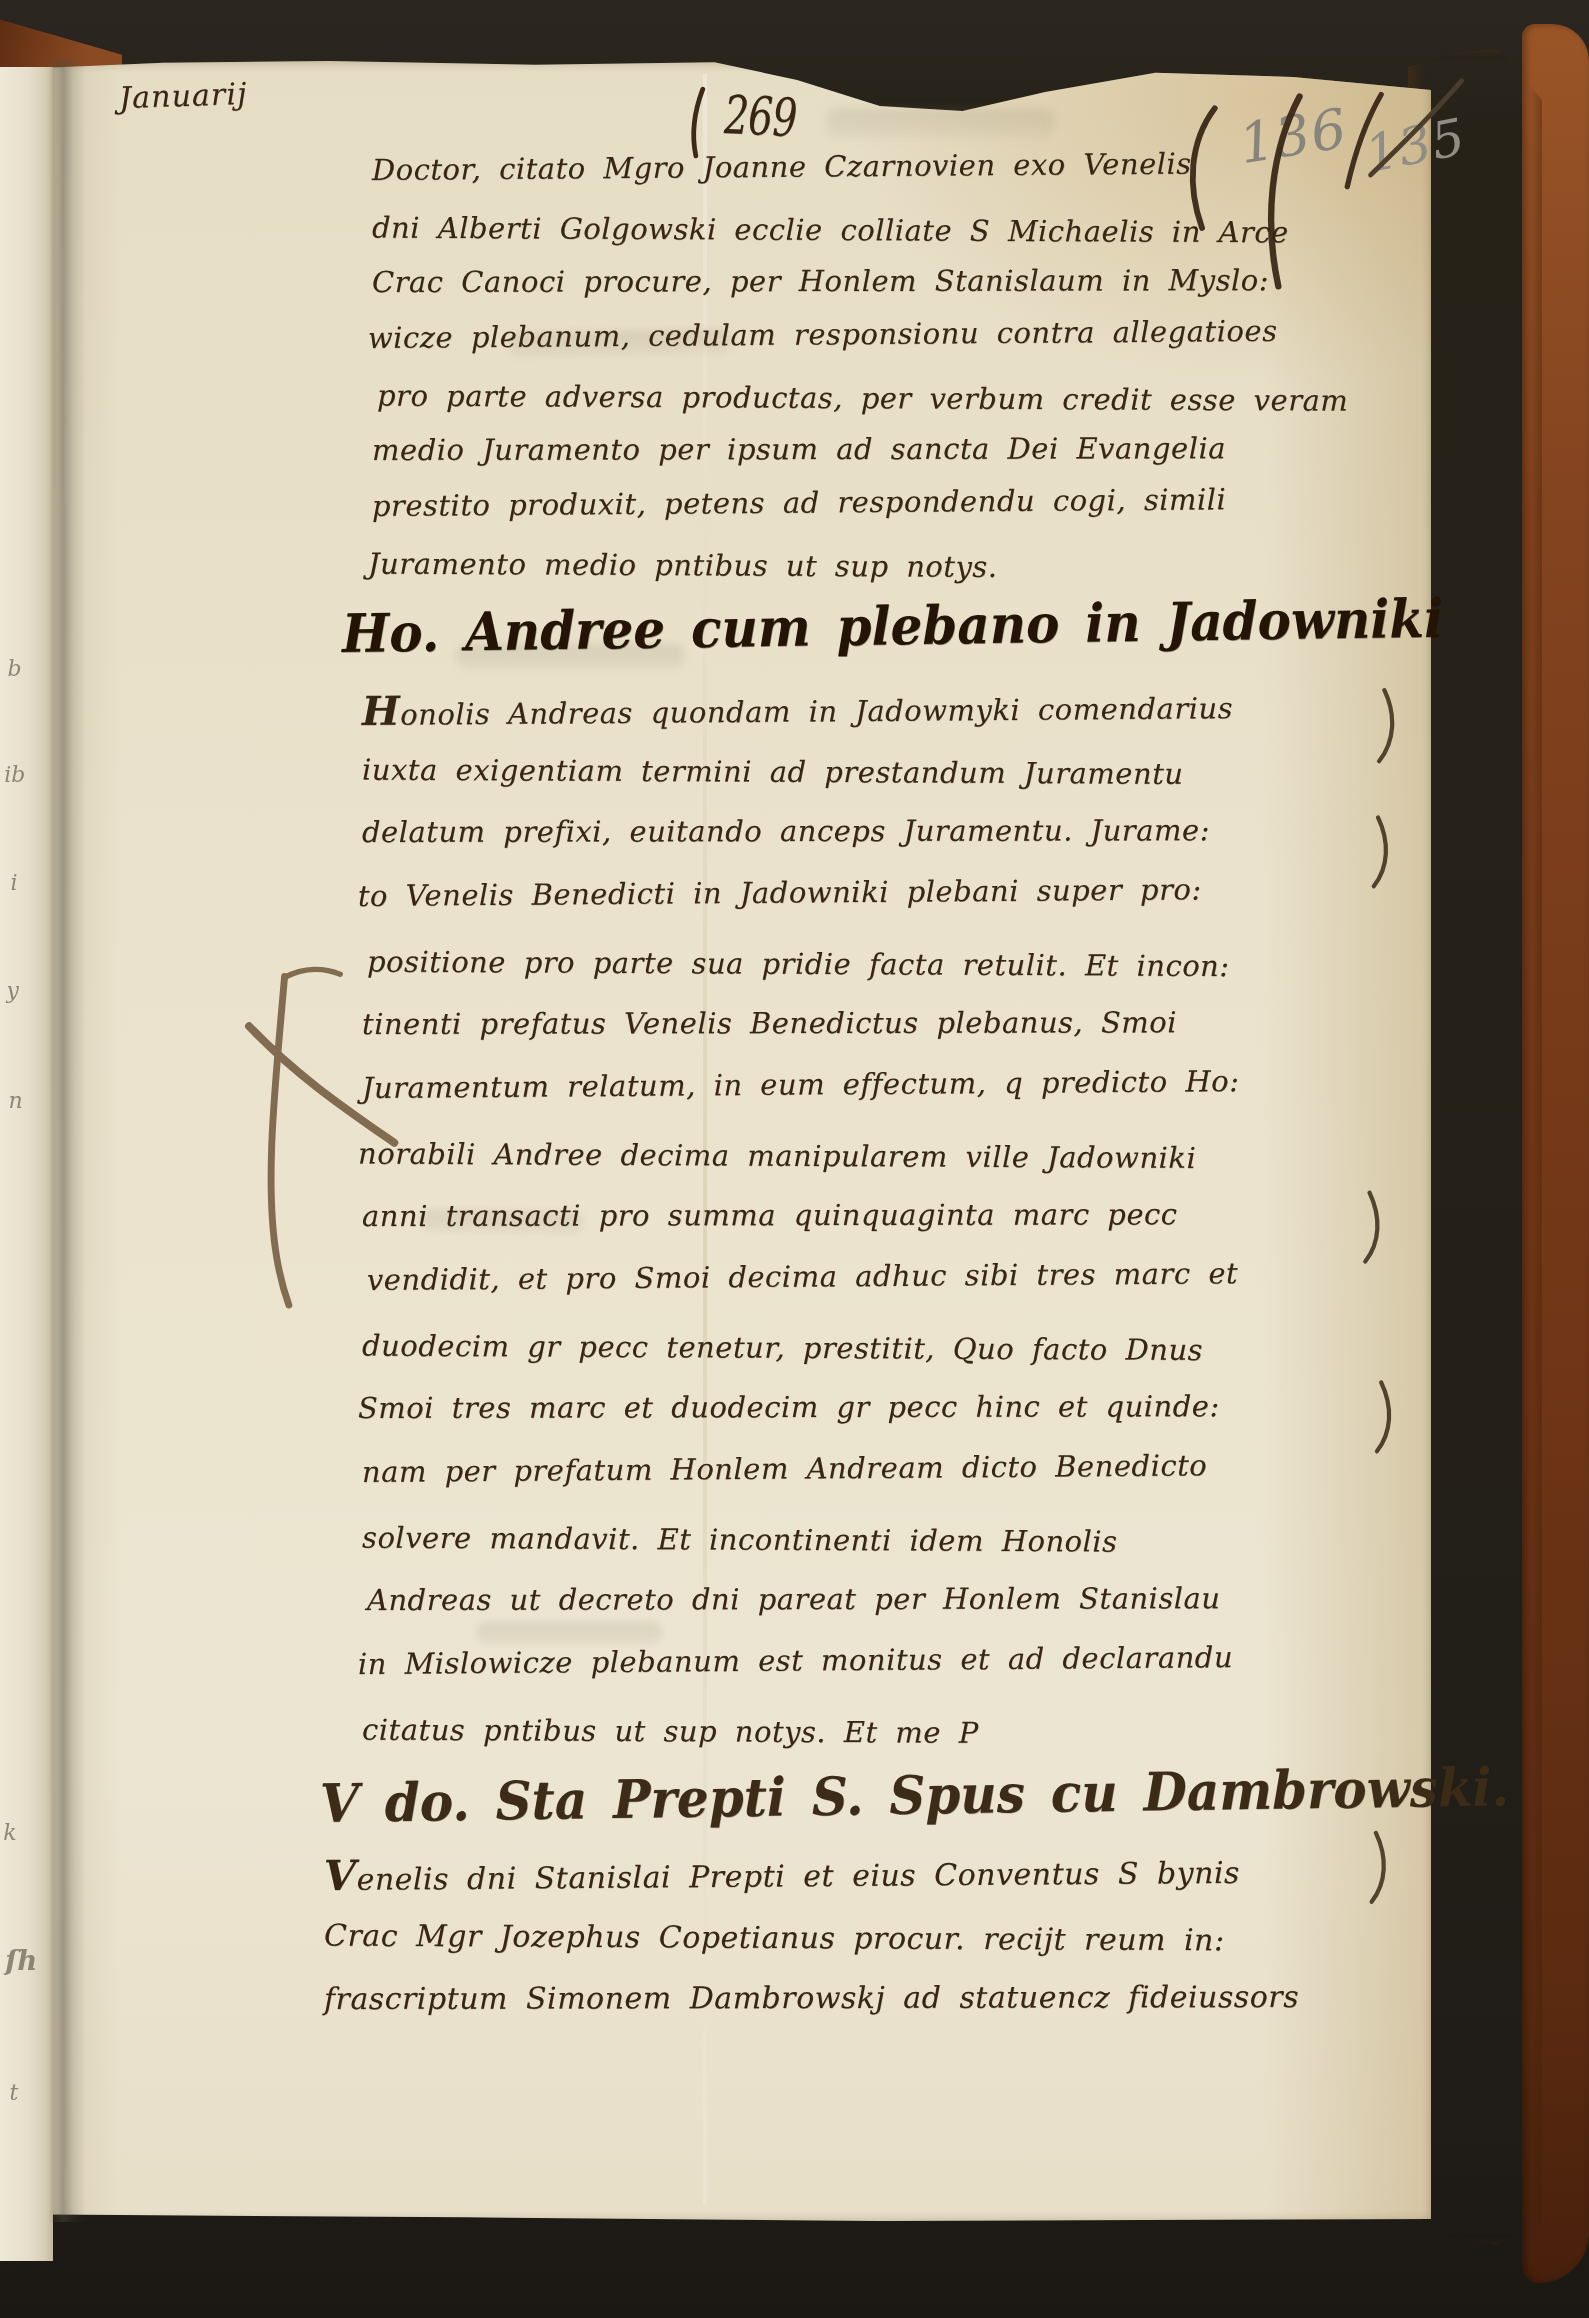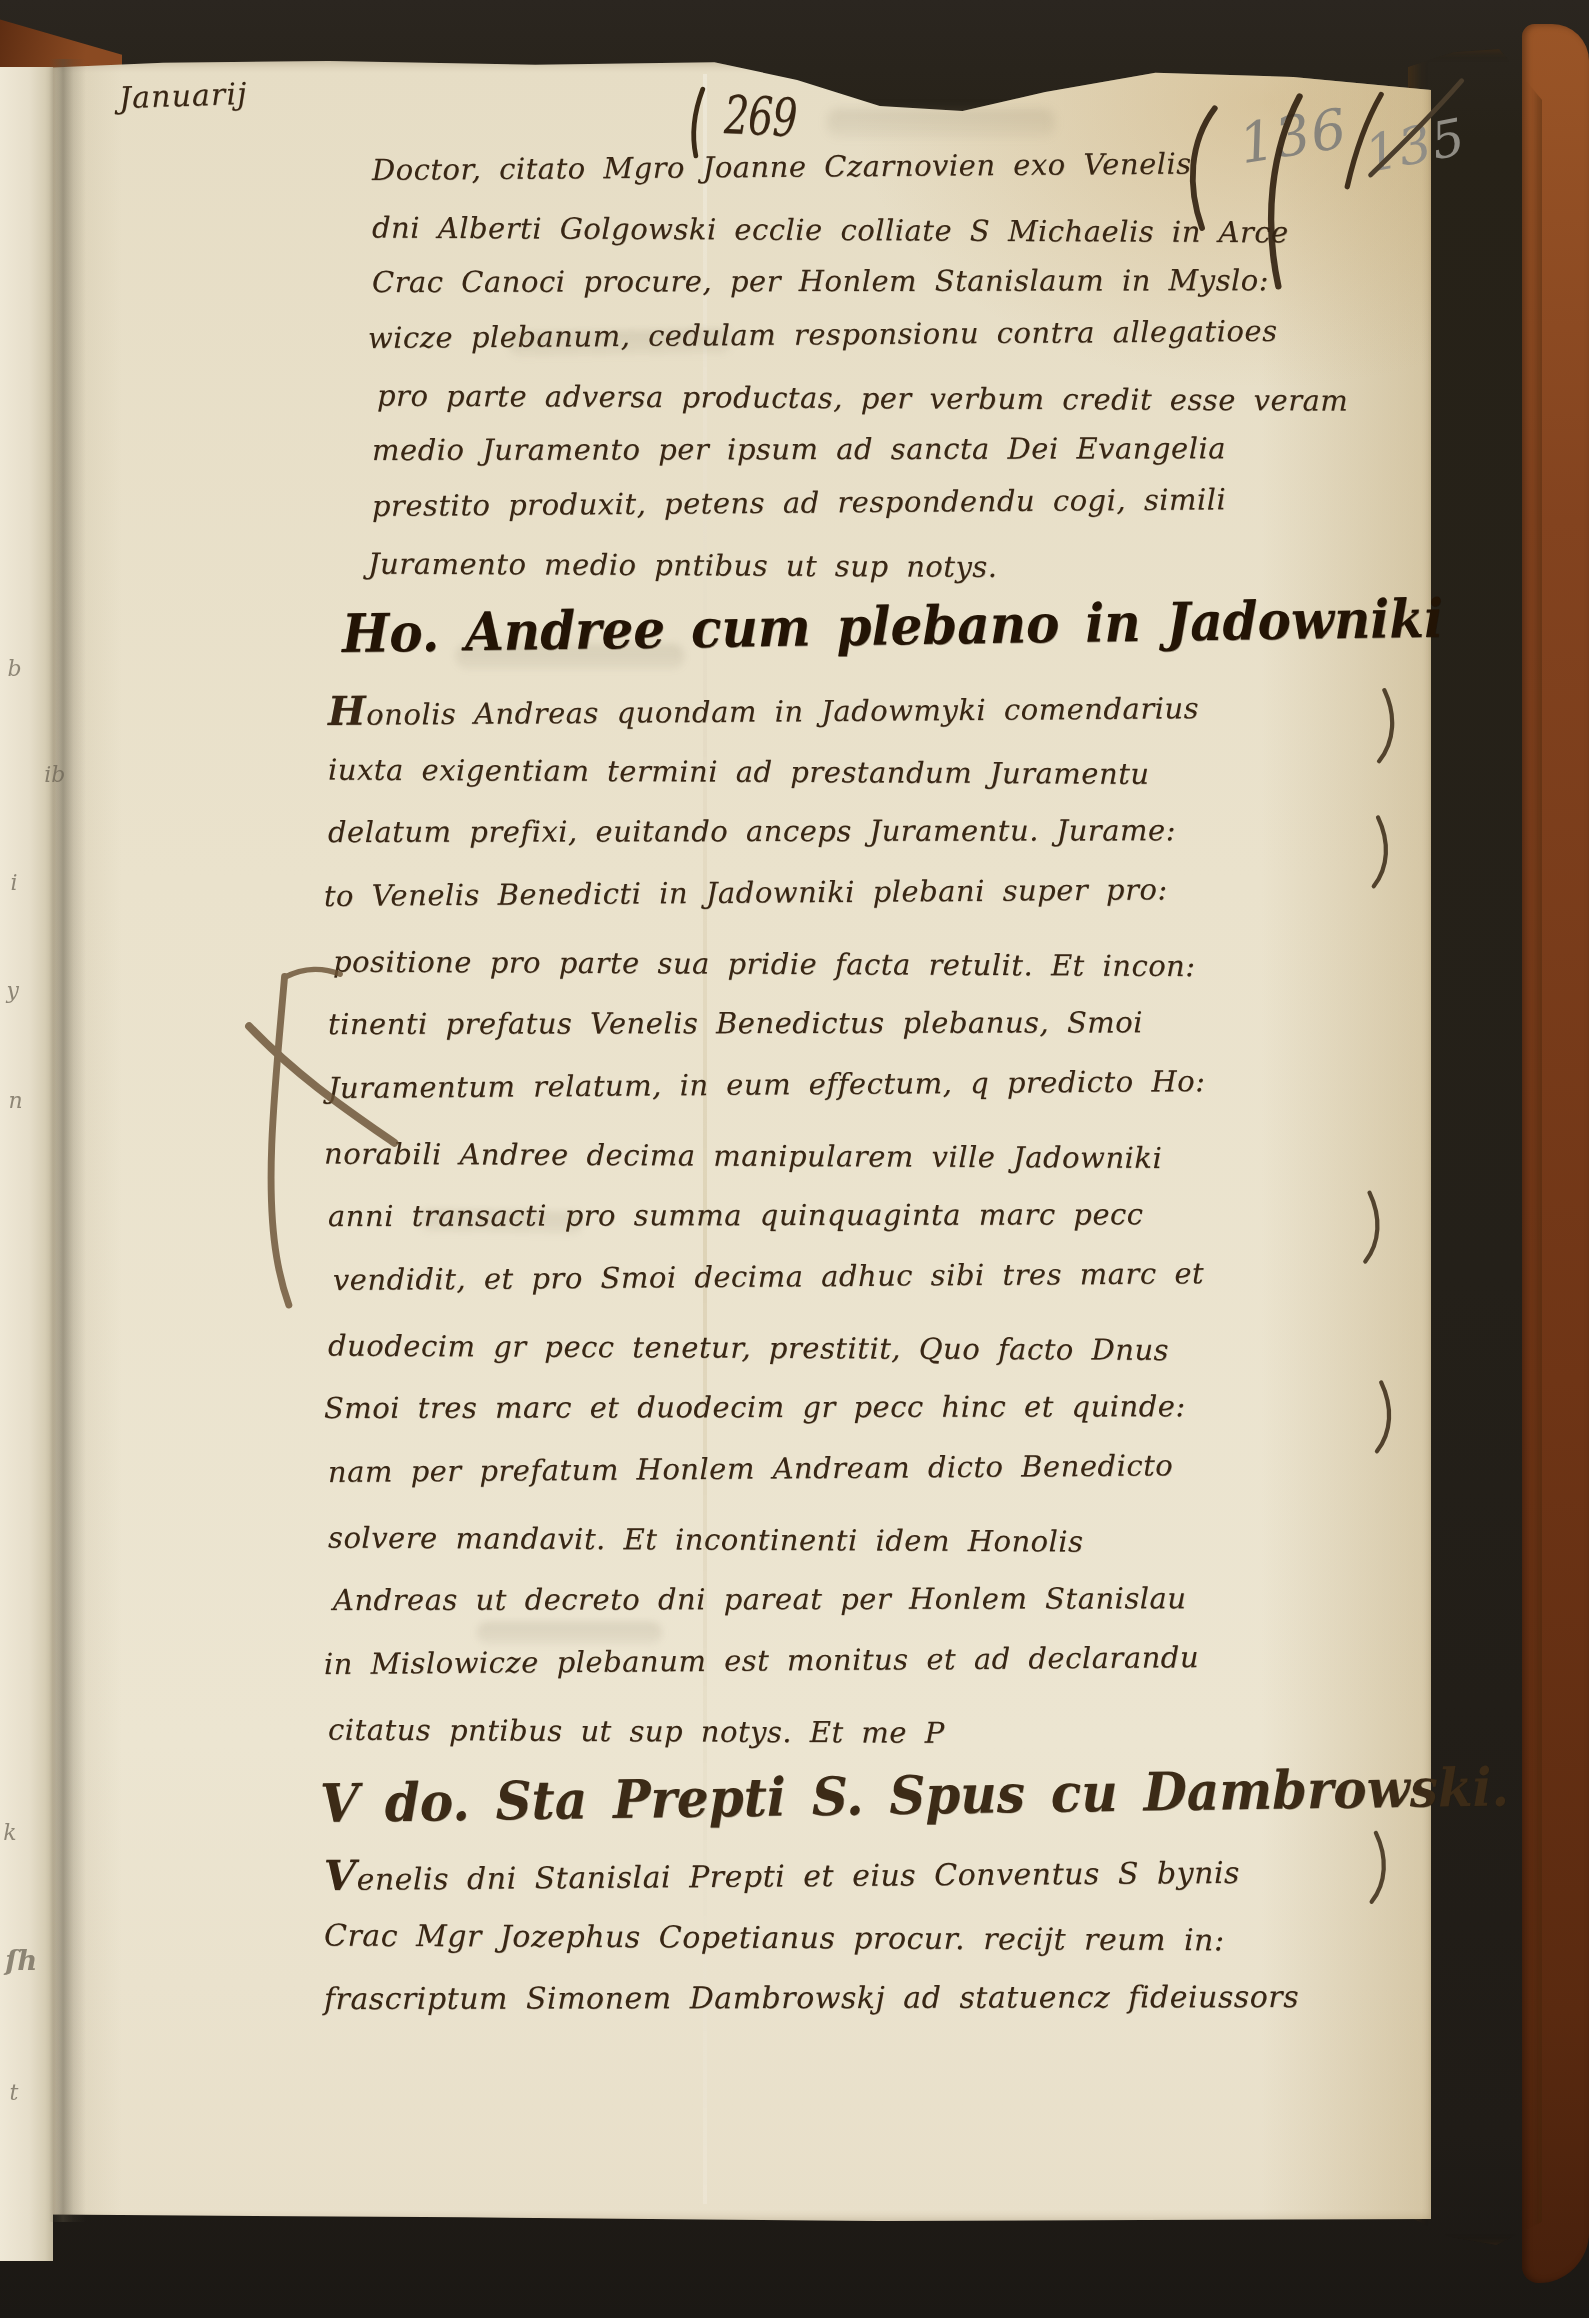--- a/index.html
+++ b/index.html
@@ -63,37 +63,37 @@
   .month-note{left:119px;top:78px;font-size:30px;letter-spacing:1.1px;transform:rotate(-2deg);}
   .page-number{left:725px;top:84px;font-size:53px;transform:scaleX(.74) rotate(2deg);transform-origin:left top;letter-spacing:-1.1px;}
   .pencil{position:absolute;z-index:6;color:#87847c;font-style:italic;font-family:"DejaVu Serif",serif;}
   .folio-136{left:1239px;top:104px;font-size:55px;transform:rotate(-9deg);letter-spacing:1.1px;}
   .folio-135{left:1365px;top:116px;font-size:51px;transform:rotate(-11deg);color:#908d85;letter-spacing:1.1px;}
   .para{position:absolute;z-index:6;}
   .hand-line{position:relative;font-style:italic;color:#382614;font-size:29px;
     letter-spacing:0.5px;word-spacing:8px;white-space:nowrap;transform-origin:left center;
     text-shadow:0.3px 0.5px 0.4px rgba(32,19,6,.32);}
   .p1{left:372px;top:153px;}   .p1 .hand-line{height:56px;}
-  .p2{left:328px;top:687px;}  .p2 .hand-line{height:64px;}
+  .p2{left:362px;top:687px;}  .p2 .hand-line{height:64px;}
   .p3{left:324px;top:1851px;}  .p3 .hand-line{height:65px;font-size:30px;}
   .para .hand-line:nth-child(3n+1){transform:rotate(-.45deg);}
   .para .hand-line:nth-child(3n+2){transform:rotate(.30deg) translateY(1.6px);}
   .para .hand-line:nth-child(3n){transform:rotate(-.12deg);}
   .para .hand-line:nth-child(4n){margin-left:-4.2px;}
   .para .hand-line:nth-child(5n){margin-left:5.3px;}
   .cap::first-letter{font-size:1.38em;font-weight:bold;}
   .heading{position:absolute;z-index:6;font-style:italic;font-weight:bold;color:#231405;
     font-size:50px;letter-spacing:0px;word-spacing:8.5px;white-space:nowrap;
     transform:rotate(-.8deg) scaleY(1.06);transform-origin:left center;
     text-shadow:0.5px 0.7px 0.5px rgba(25,13,2,.4);}
   .h1{left:342px;top:604px;}
   .h2{left:320px;top:1774px;color:#3c2b17;text-shadow:0.5px 0.5px 0.5px rgba(40,28,12,.35);}
   
   .frag{position:absolute;z-index:6;color:#6a6253;font-style:italic;font-size:22px;opacity:.72;filter:blur(0.2px);}
-  .f1{left:7.4px;top:656px;} .f2{left:4.2px;top:762px;margin-left:40px;} .f3{left:10.6px;top:870px;}
+  .f1{left:7.4px;top:656px;} .f2{left:4.2px;top:762px;} .f3{left:10.6px;top:870px;}
   .f4{left:6.4px;top:978px;} .f5{left:8.5px;top:1088px;} .f6{left:3.2px;top:1820px;}
   .f7{left:5.3px;top:1944px;font-size:27.6px;font-weight:bold;} .f8{left:9.5px;top:2080px;}
   .overlay-svg{position:absolute;left:0;top:0;z-index:7;pointer-events:none;}
 </style>
 </head>
 <body>
 
 <div id="stage">
 
   <div class="leather-cover"></div>

